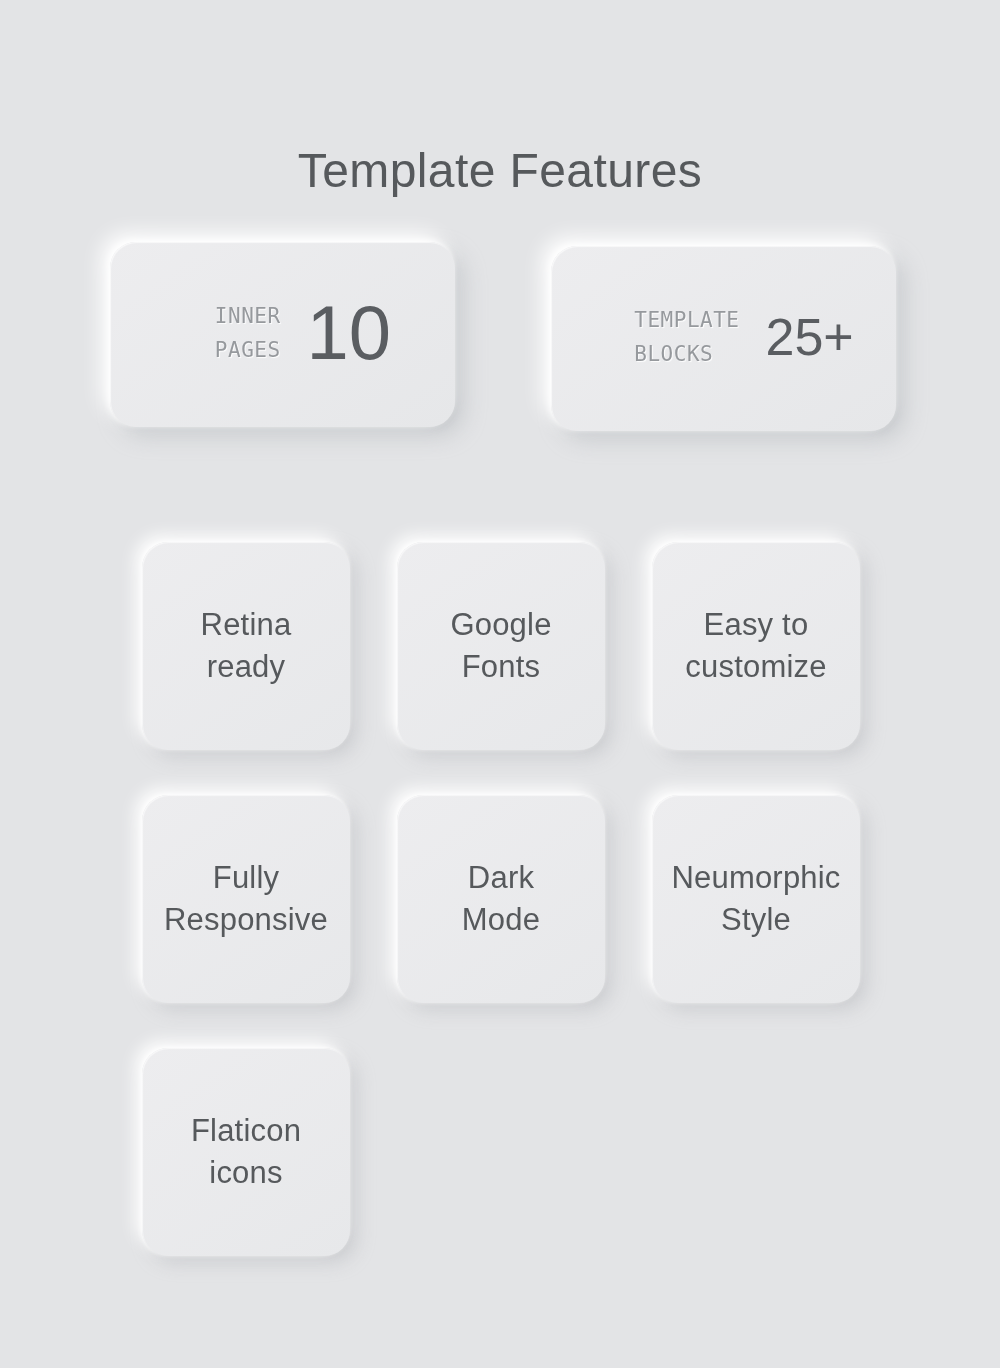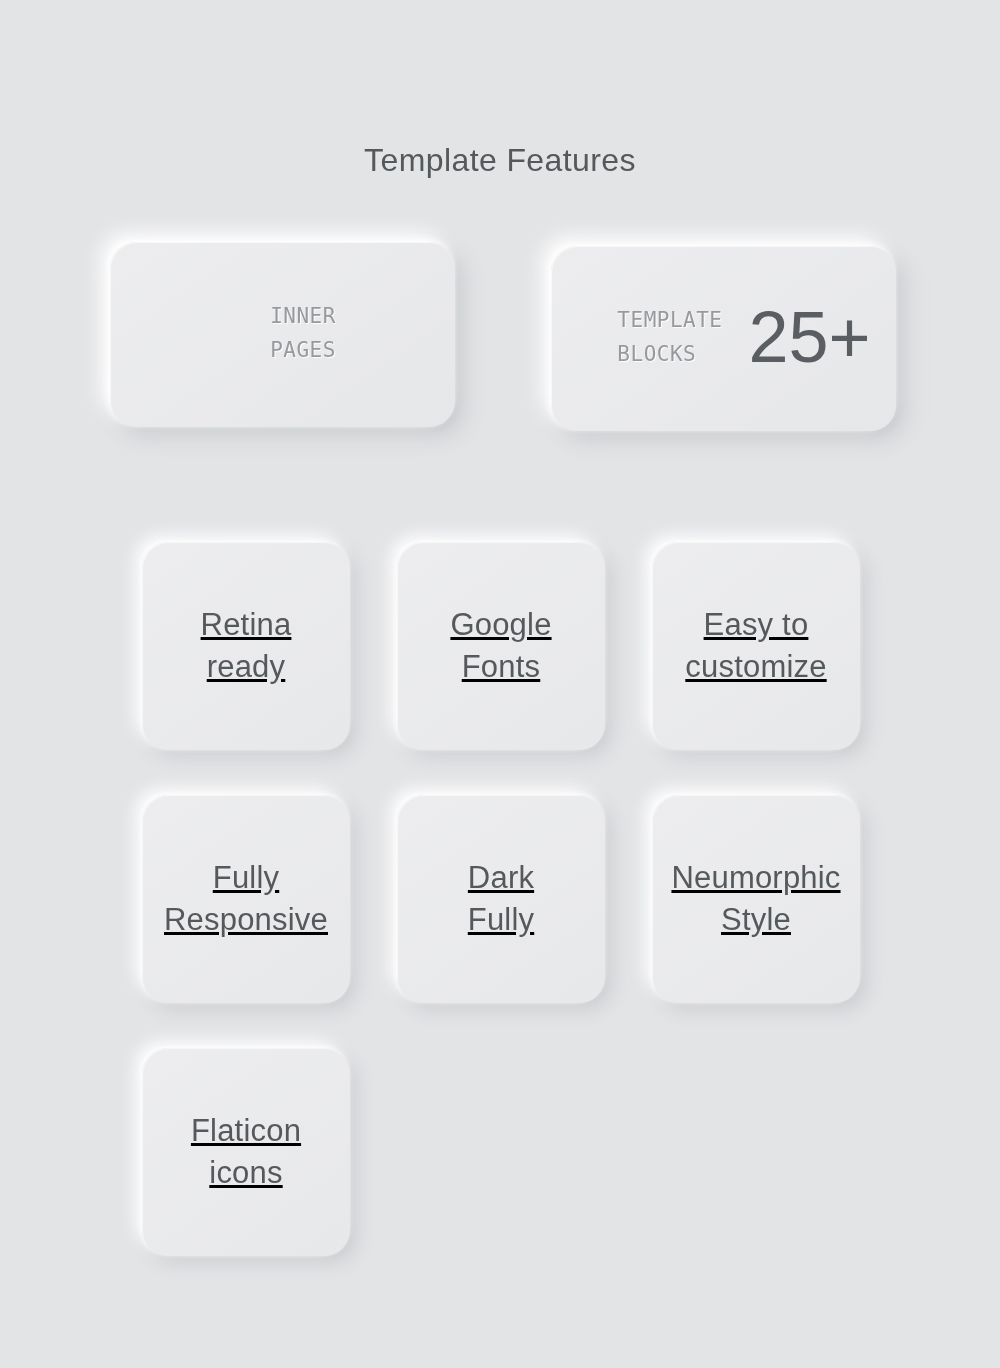--- a/index.html
+++ b/index.html
@@ -20,21 +20,21 @@
     inset: 0;
   }
 
   
   #page-title {
     position: absolute;
     top: 110px;
     left: 0;
     width: 1000px;
     text-align: center;
-    font-size: 32px;
+    font-size: 48px;
     font-weight: 300;
     letter-spacing: 0.4px;
     color: #56595c;
     line-height: 58px;
     font-family: "Liberation Sans", sans-serif;
   }
 
   
   .stat-card {
     position: absolute;
@@ -78,21 +78,21 @@
   }
 
   .stat-value {
     font-family: "Liberation Sans", sans-serif;
     font-size: 76px;
     font-weight: 300;
     color: #5a5d61;
     line-height: 76px;
     letter-spacing: 0px;
   }
-  #stat-card-1 .stat-value { font-size: 72px; }
+  #stat-card-1 .stat-value { font-size: 52px; }
 
   
   #feature-grid {
     position: absolute;
     left: 142px;
     top: 542px;
     width: 718px;
     display: grid;
     grid-template-columns: repeat(3, 208px);
     grid-template-rows: repeat(3, 208px);
@@ -108,21 +108,20 @@
       -1px -1px 4px rgba(255,255,255,0.9),
       7px 7px 18px rgba(168,171,176,0.38),
       1px 1px 4px rgba(168,171,176,0.2),
       inset 1px 1px 1px rgba(255,255,255,0.6);
     display: flex;
     align-items: center;
     justify-content: center;
     text-align: center;
     box-sizing: border-box;
     padding: 10px 6px;
-    text-decoration: underline;
   }
 
   .feature-label {
     font-family: "Liberation Sans", sans-serif;
     font-size: 31px;
     font-weight: 300;
     color: #56595c;
     line-height: 42px;
     letter-spacing: 0.2px;
     white-space: pre-line;
@@ -132,20 +131,21 @@
 <body>
 
 <div id="page">
 
   <h1 id="page-title">Template Features</h1>
 
   <div id="stat-card-0" class="stat-card">
     <div class="stat-inner">
       <div class="stat-label">INNER
 PAGES</div>
+      <div class="stat-value">10</div>
     </div>
   </div>
 
   <div id="stat-card-1" class="stat-card">
     <div class="stat-inner">
       <div class="stat-label">TEMPLATE
 BLOCKS</div>
       <div class="stat-value">25+</div>
     </div>
   </div>
@@ -162,21 +162,21 @@
     <div class="feature-card">
       <span class="feature-label">Easy to
 customize</span>
     </div>
     <div class="feature-card">
       <span class="feature-label">Fully
 Responsive</span>
     </div>
     <div class="feature-card">
       <span class="feature-label">Dark
-Fully</span>
+Mode</span>
     </div>
     <div class="feature-card">
       <span class="feature-label">Neumorphic
 Style</span>
     </div>
     <div class="feature-card">
       <span class="feature-label">Flaticon
 icons</span>
     </div>
   </div>

